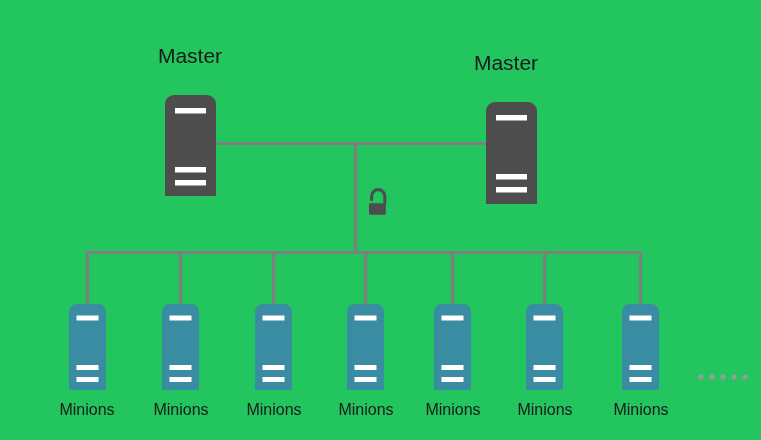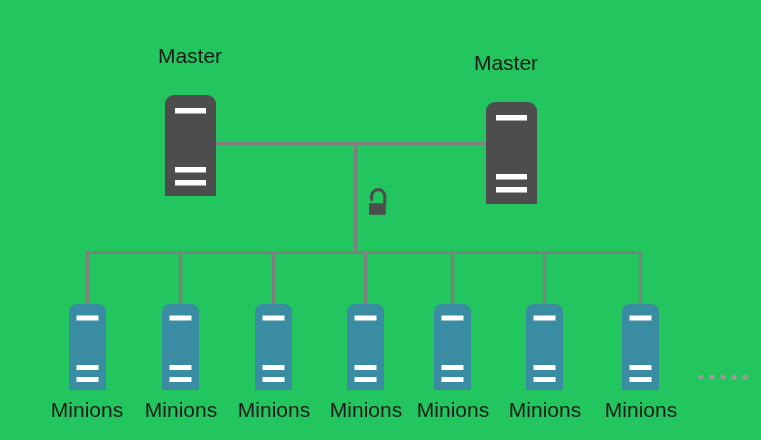--- a/index.html
+++ b/index.html
@@ -31,21 +31,21 @@
     text-align: center;
     color: #1a1a1a;
     white-space: nowrap;
     user-select: none;
   }
   .master-label {
     font-size: 21px;
     line-height: 21px;
   }
   .minion-label {
-    font-size: 21px;
+    font-size: 16px;
     line-height: 20px;
   }
 </style>
 </head>
 <body>
 
 <div id="diagram-root">
 
   <svg id="diagram-svg" viewBox="0 0 761 440">
 

